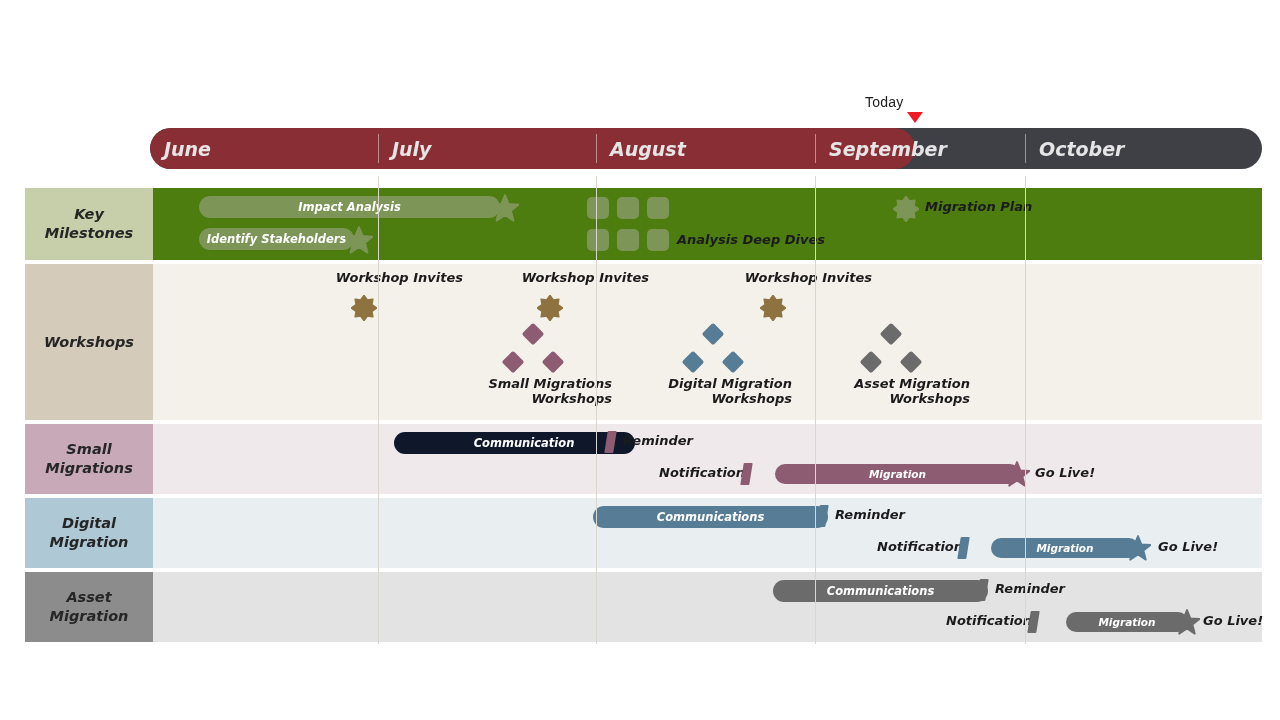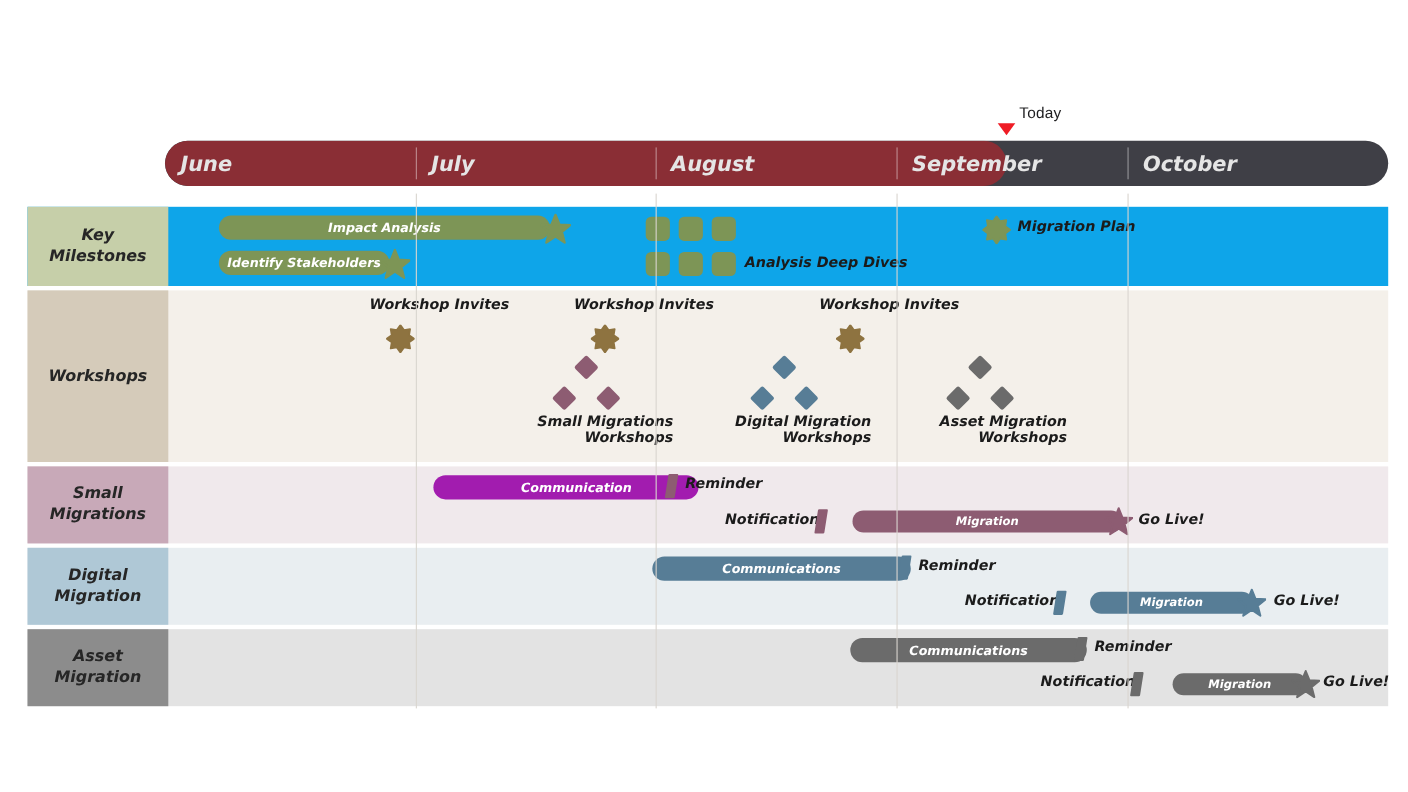--- a/index.html
+++ b/index.html
@@ -5,21 +5,21 @@
   html, body {
     margin: 0; padding: 0;
     width: 1280px; height: 720px;
     background: #ffffff;
     font-family: "DejaVu Sans", sans-serif;
     overflow: hidden;
   }
   #root { position: relative; width: 1280px; height: 720px; }
 
   
-  .today-wrap { position: absolute; left: 865px; top: 94px; width: 100px; text-align: right; }
+  .today-wrap { position: absolute; left: 865px; top: 94px; width: 100px; text-align: left; }
   .today-label {
     font-family: "Liberation Sans", sans-serif;
     font-size: 14px; color: #1d1d1f; letter-spacing: .2px;
   }
   .today-arrow {
     width: 0; height: 0; margin: 2px auto 0;
     border-left: 8px solid transparent;
     border-right: 8px solid transparent;
     border-top: 11px solid #ef1c25;
   }
@@ -116,21 +116,21 @@
 </div>
 
 <div id="gridlines-layer">
       <div class="col-line" style="left: 378px;"></div>
       <div class="col-line" style="left: 596px;"></div>
       <div class="col-line" style="left: 815px;"></div>
       <div class="col-line" style="left: 1025px;"></div>
     </div>
 
 <div id="rows-layer">
-      <div class="row" style="top: 188px; height: 72px; width: 1237px; background: #0ea5e9;">
+      <div class="row" style="top: 188px; height: 72px; width: 1237px; background: #4d7c0f;">
         <div class="row-label" style="background: rgb(198, 207, 169);">Key<br>Milestones</div>
         <div class="row-body">
           <div class="bar" style="left: 30px; top: 8px; width: 301px; background: rgb(125, 149, 86);">Impact Analysis</div>
           <div class="bar" style="left: 30px; top: 40px; width: 155px; background: rgb(125, 149, 86);">Identify Stakeholders</div>
           <div class="star" style="left: 338px; top: 6px;"><svg width="28" height="28" viewBox="0 0 100 100">
               <polygon points="50,4 63,36 98,38 71,60 80,95 50,75 20,95 29,60 2,38 37,36" fill="#7d9556" stroke="#7d9556" stroke-width="7" stroke-linejoin="round"></polygon>
             </svg></div>
           <div class="star" style="left: 192px; top: 38px;"><svg width="28" height="28" viewBox="0 0 100 100">
               <polygon points="50,4 63,36 98,38 71,60 80,95 50,75 20,95 29,60 2,38 37,36" fill="#7d9556" stroke="#7d9556" stroke-width="7" stroke-linejoin="round"></polygon>
             </svg></div>
@@ -172,21 +172,21 @@
           <div class="tag center" style="left: 479px; top: 112px; width: 160px;">Digital Migration<br>Workshops</div>
           <div class="diamond" style="left: 730px; top: 62px; width: 16px; height: 16px; background: rgb(107, 107, 107);"></div>
           <div class="diamond" style="left: 710px; top: 90px; width: 16px; height: 16px; background: rgb(107, 107, 107);"></div>
           <div class="diamond" style="left: 750px; top: 90px; width: 16px; height: 16px; background: rgb(107, 107, 107);"></div>
           <div class="tag center" style="left: 657px; top: 112px; width: 160px;">Asset Migration<br>Workshops</div>
         </div>
       </div>
       <div class="row" style="top: 424px; height: 70px; width: 1237px; background: rgb(240, 233, 236);">
         <div class="row-label" style="background: rgb(200, 169, 184);">Small<br>Migrations</div>
         <div class="row-body">
-          <div class="bar" style="left: 225px; top: 8px; width: 222px; background: #a21caf; padding-left: 19px;">Communication</div>
+          <div class="bar" style="left: 225px; top: 8px; width: 222px; background: #0f172a; padding-left: 19px;">Communication</div>
           <div class="flag" style="left: 453px; top: 7px; background: rgb(141, 92, 114);"></div>
           <div class="tag" style="left: 470px; top: 9px;">Reminder</div>
           <div class="tag" style="left: 506px; top: 41px;">Notification</div>
           <div class="flag" style="left: 589px; top: 39px; background: rgb(141, 92, 114);"></div>
           <div class="bar thin" style="left: 606px; top: 40px; width: 245px; background: rgb(141, 92, 114);">Migration</div>
           <div class="star" style="left: 851px; top: 37px;"><svg width="26" height="26" viewBox="0 0 100 100">
               <polygon points="50,4 63,36 98,38 71,60 80,95 50,75 20,95 29,60 2,38 37,36" fill="#8d5c72" stroke="#8d5c72" stroke-width="7" stroke-linejoin="round"></polygon>
             </svg></div>
           <div class="tag" style="left: 882px; top: 41px; font-weight: bold;">Go Live!</div>
         </div>

